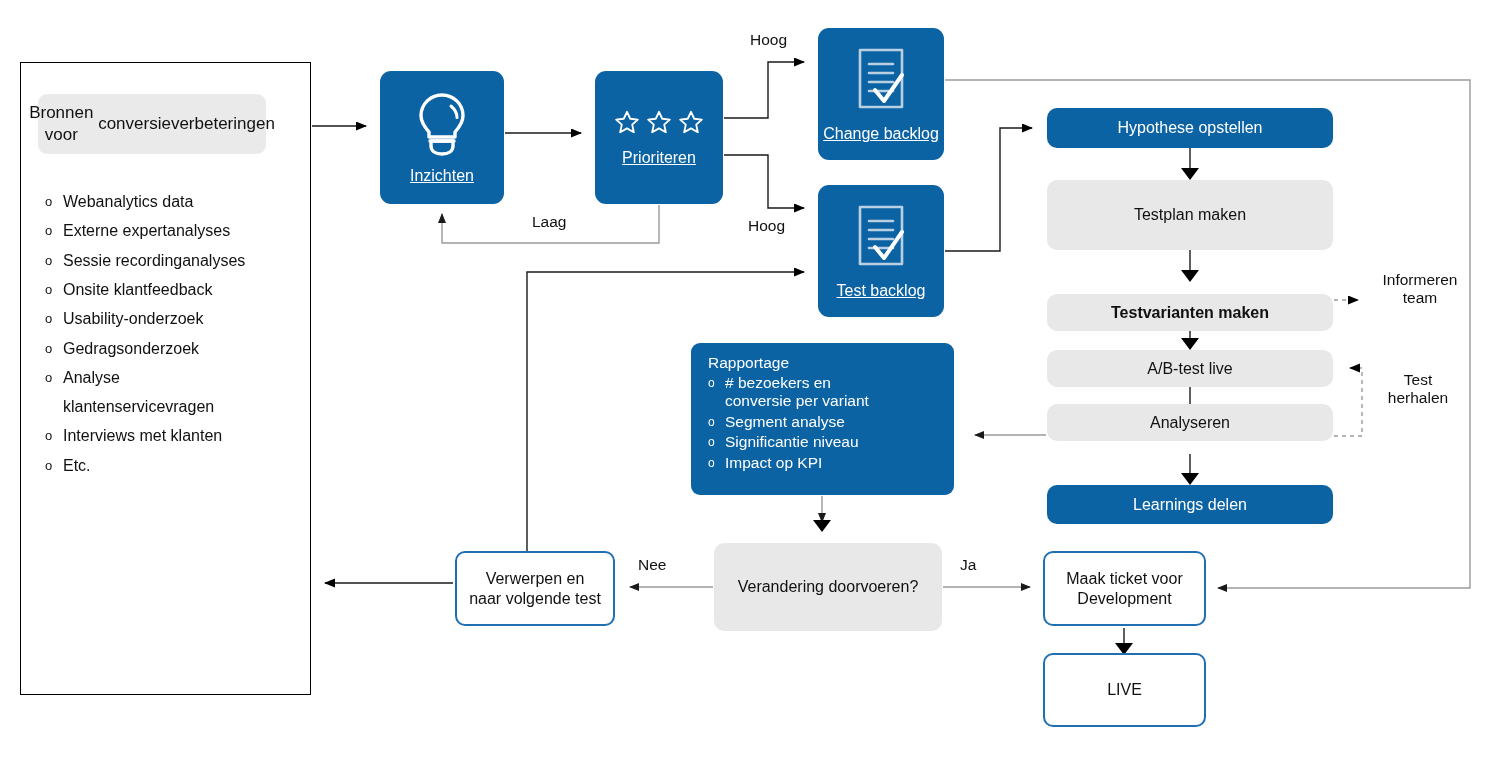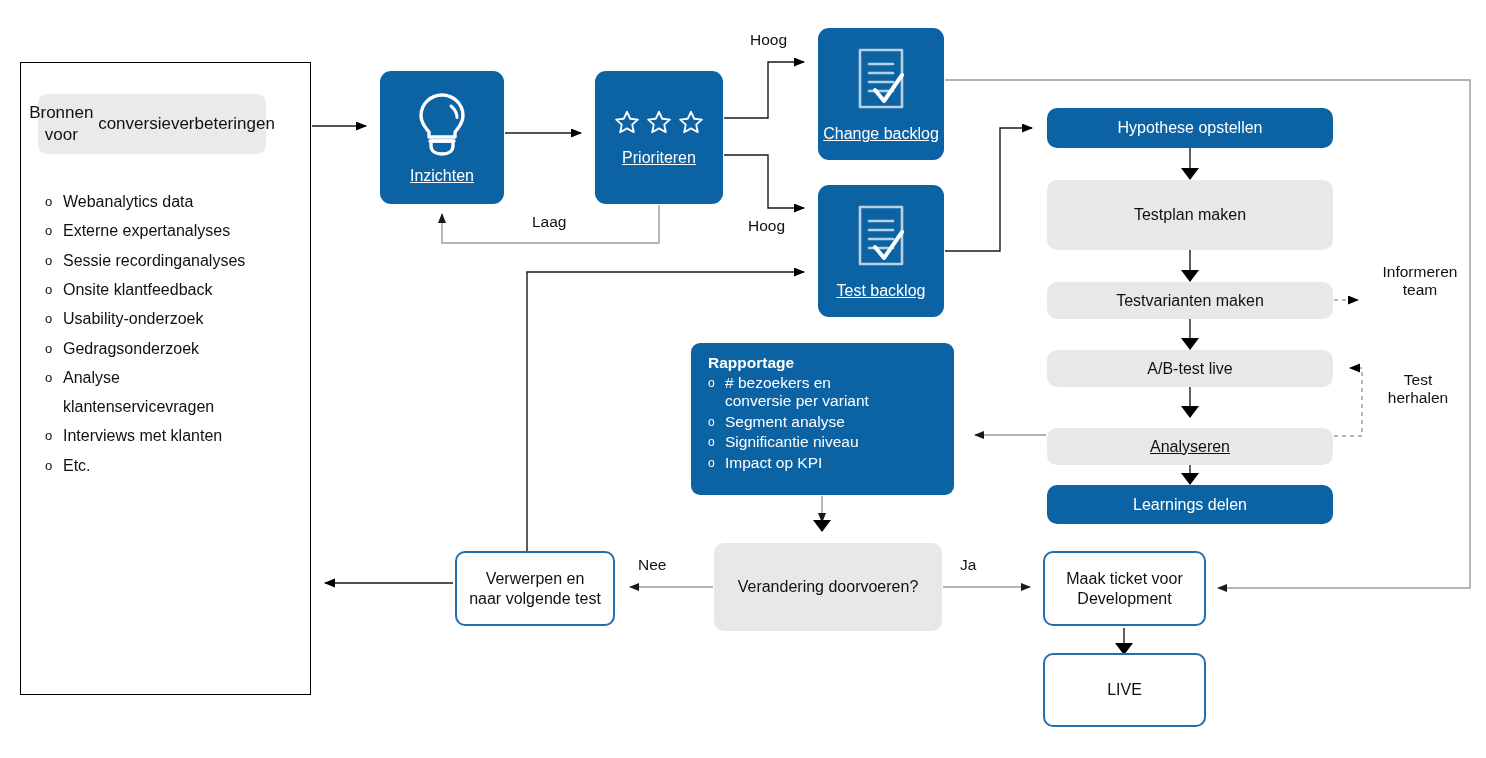--- a/index.html
+++ b/index.html
@@ -106,38 +106,38 @@
     border-radius: 10px;
     display: flex; align-items: center; justify-content: center;
     text-align: center;
     font-size: 16px;
     box-sizing: border-box;
   }
   .proc.blue { background: #0c63a4; color: #ffffff; }
   .proc.grey { background: #e8e8e8; color: #111111; align-items: center; }
   #proc-hypothese   { top: 108px; height: 40px; }
   #proc-testplan    { top: 180px; height: 70px; }
-  #proc-testvar     { top: 282px; height: 37px; }
+  #proc-testvar     { top: 294px; height: 37px; font-weight: bold; }
   #proc-abtest      { top: 350px; height: 37px; }
-  #proc-analyseren  { top: 428px; height: 37px; text-decoration: underline; }
+  #proc-analyseren  { top: 404px; height: 37px; }
   #proc-learnings   { top: 485px; height: 39px; }
 
   
   #rapportage {
     left: 691px; top: 343px;
     width: 263px; height: 152px;
     background: #0c63a4;
     border-radius: 9px;
     color: #ffffff;
     padding: 11px 12px 0 17px;
     box-sizing: border-box;
   }
   #rapportage-title {
     font-size: 15.5px;
-    font-weight: bold;
+    font-weight: normal;
     margin-bottom: 1px;
   }
   .rap-item {
     display: flex;
     align-items: flex-start;
     font-size: 15.5px;
     line-height: 1.19;
     margin-top: 2px;
   }
   .rap-bullet { width: 17px; flex: 0 0 17px; font-size: 12px; line-height: 1.5; }
@@ -173,21 +173,21 @@
     font-size: 15.5px;
     color: #111111;
     white-space: nowrap;
     line-height: 1.16;
   }
   #lbl-hoog-1 { left: 750px; top: 31px; }
   #lbl-hoog-2 { left: 748px; top: 217px; }
   #lbl-laag   { left: 532px; top: 213px; }
   #lbl-nee    { left: 638px; top: 556px; }
   #lbl-ja     { left: 960px; top: 556px; }
-  #lbl-informeren { left: 1375px; top: 263px; text-align: center; width: 90px; white-space: normal; }
+  #lbl-informeren { left: 1375px; top: 271px; text-align: center; width: 90px; white-space: normal; }
   #lbl-testherhalen { left: 1378px; top: 371px; text-align: center; width: 80px; white-space: normal; }
 </style>
 </head>
 <body>
 
 <div id="canvas">
 
   <svg id="wires" viewBox="0 0 1486 758" xmlns="http://www.w3.org/2000/svg">
     <defs>
       <marker id="ah-grey" markerWidth="10" markerHeight="10" refX="9" refY="4" orient="auto" markerUnits="userSpaceOnUse">

